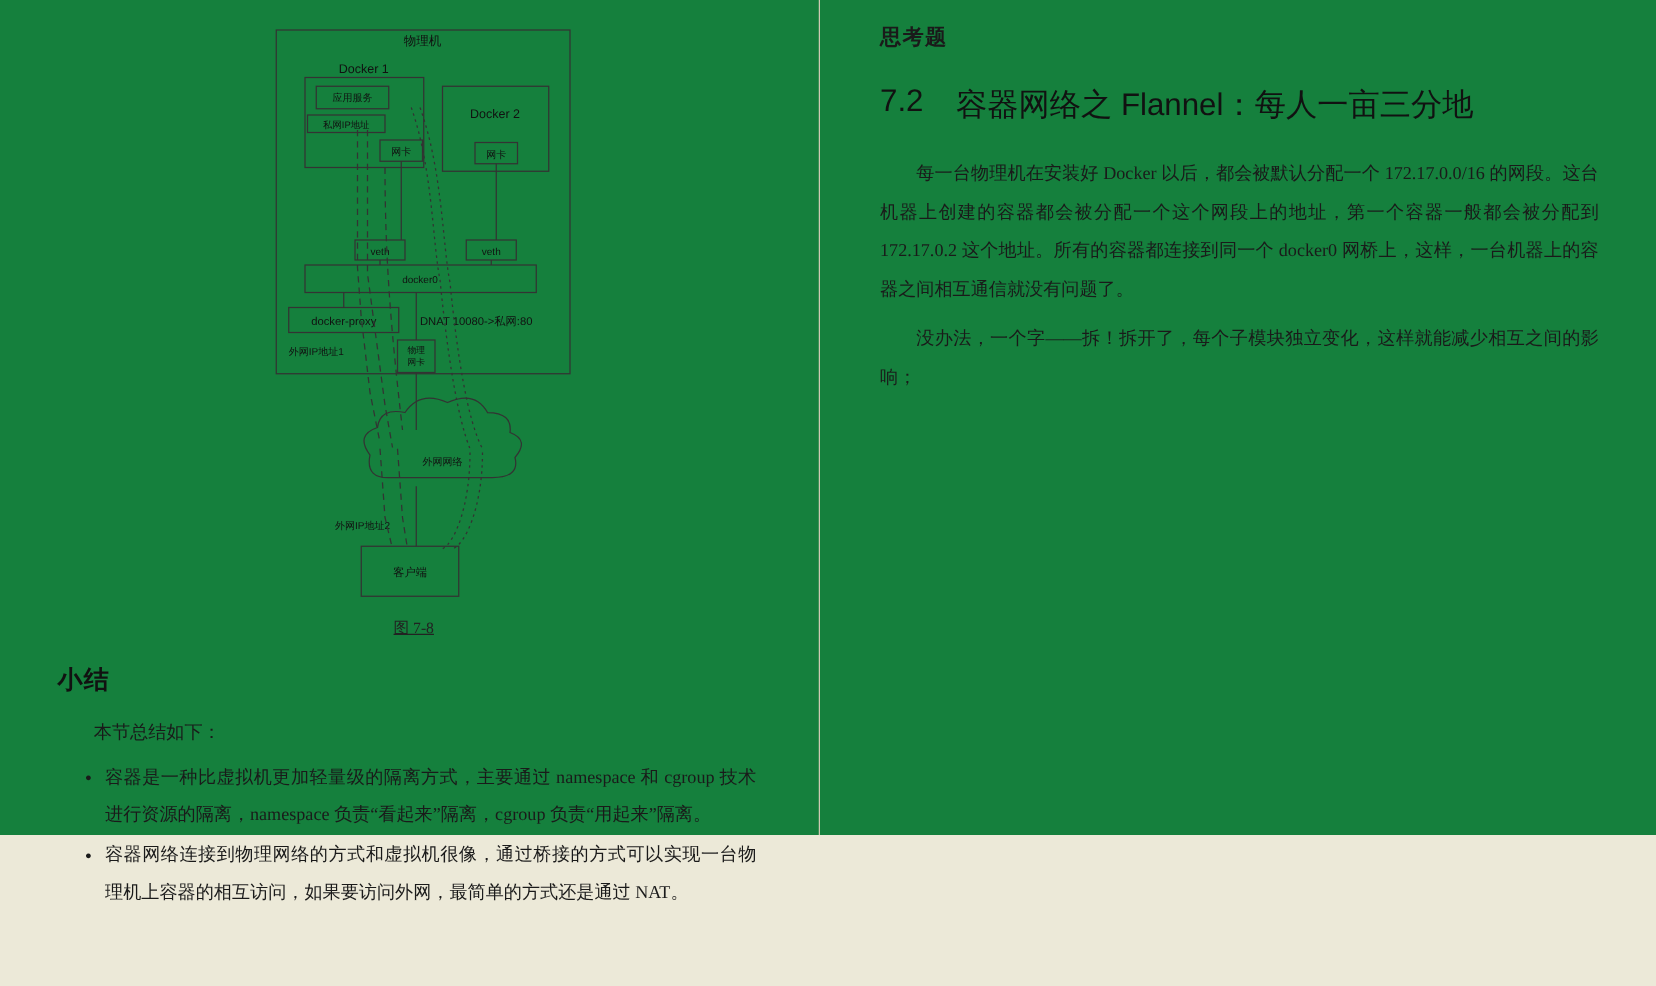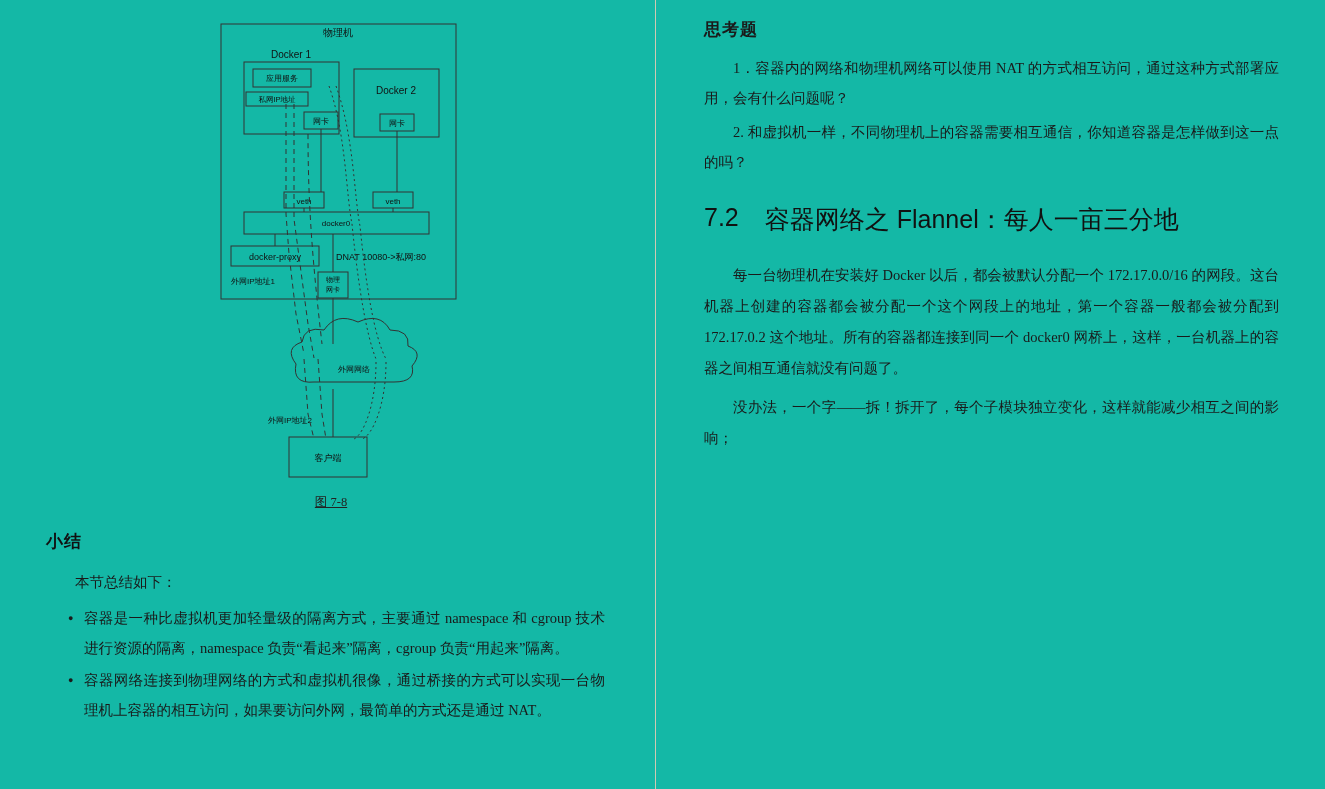--- a/index.html
+++ b/index.html
@@ -10,23 +10,23 @@
   body {
     width: 1325px;
     height: 789px;
     overflow: hidden;
     font-family: "Liberation Serif", serif;
     color: #1a1a1a;
   }
   .page {
     position: relative;
     width: 1325px;
-    height: 789px;
+    height: 668px;
     display: flex;
-    background: #14b8a6;
+    background: #15803d;
   }
   .col {
     position: relative;
     box-sizing: border-box;
   }
   .col-left {
     width: 655px;
     padding: 14px 40px 0 46px;
   }
   .col-divider {
@@ -58,21 +58,21 @@
     width: 570px;
     text-align: center;
     font-size: 12.5px;
     color: #222;
     text-decoration: underline;
   }
 
   
   h2.section {
     font-family: Liberation Mono, monospace;
-    font-size: 17px;
+    font-size: 20px;
     font-weight: bold;
     margin: 16px 0 14px 0;
     color: #111;
     letter-spacing: 1px;
   }
   .para {
     font-size: 14.5px;
     line-height: 30px;
     text-indent: 2em;
     margin: 0 0 6px 0;
@@ -99,21 +99,21 @@
     font-size: 9px;
     line-height: 30px;
     color: #1a1a1a;
   }
 
   
   h3.think {
     font-family: "Liberation Sans", sans-serif;
     font-size: 17px;
     font-weight: bold;
-    margin: 4px 0 12px 0;
+    margin: 4px 0 24px 0;
     letter-spacing: 1px;
   }
   ol.qlist {
     margin: 0;
     padding: 0 0 0 0;
     list-style: none;
     counter-reset: q;
   }
   ol.qlist li {
     font-size: 14.5px;
@@ -240,24 +240,20 @@
     <ul class="bullets">
       <li>容器是一种比虚拟机更加轻量级的隔离方式，主要通过 namespace 和 cgroup 技术进行资源的隔离，namespace 负责“看起来”隔离，cgroup 负责“用起来”隔离。</li>
       <li>容器网络连接到物理网络的方式和虚拟机很像，通过桥接的方式可以实现一台物理机上容器的相互访问，如果要访问外网，最简单的方式还是通过 NAT。</li>
     </ul>
   </div>
 
   <div class="col-divider"></div>
 
   <div class="col col-right">
     <h3 class="think">思考题</h3>
-    <ol class="qlist">
-      <li>1．容器内的网络和物理机网络可以使用 NAT 的方式相互访问，通过这种方式部署应用，会有什么问题呢？</li>
-      <li>2. 和虚拟机一样，不同物理机上的容器需要相互通信，你知道容器是怎样做到这一点的吗？</li>
-    </ol>
 
     <h1 class="chapter">
       <span class="num">7.2</span>
       <span>容器网络之 Flannel：每人一亩三分地</span>
     </h1>
 
     <p class="rpara">每一台物理机在安装好 Docker 以后，都会被默认分配一个 172.17.0.0/16 的网段。这台机器上创建的容器都会被分配一个这个网段上的地址，第一个容器一般都会被分配到 172.17.0.2 这个地址。所有的容器都连接到同一个 docker0 网桥上，这样，一台机器上的容器之间相互通信就没有问题了。</p>
     <p class="rpara">没办法，一个字——拆！拆开了，每个子模块独立变化，这样就能减少相互之间的影响；</p>
   </div>
 

